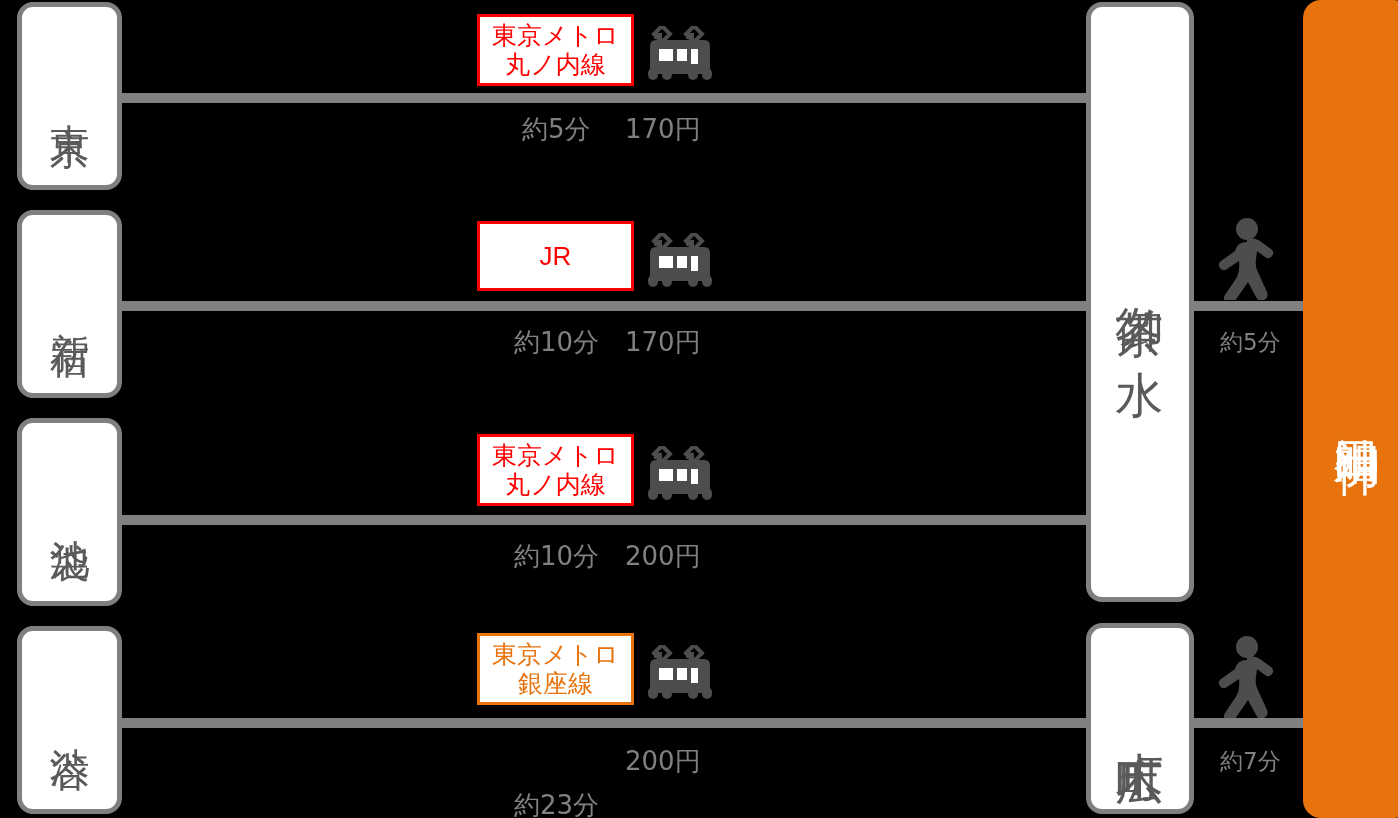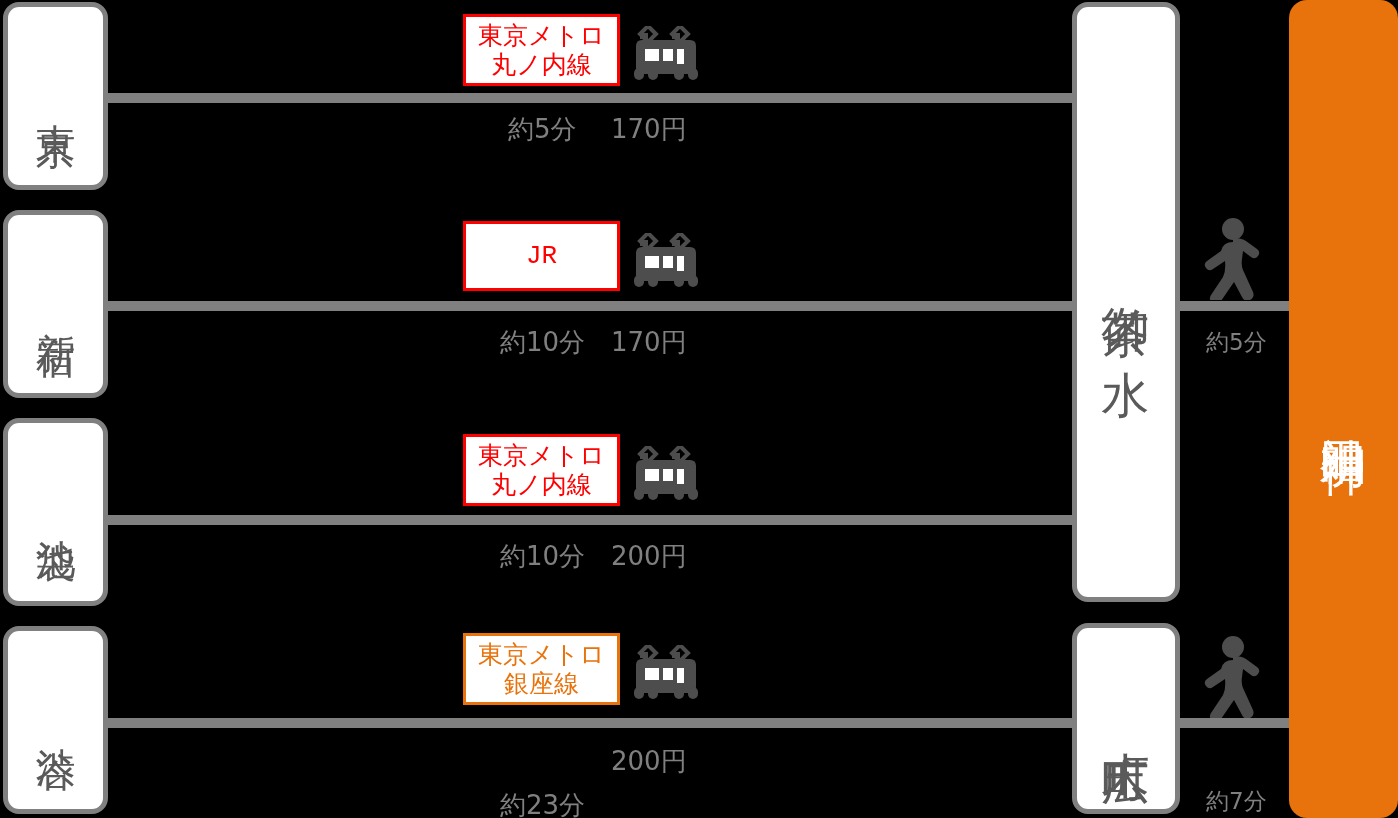--- a/index.html
+++ b/index.html
@@ -1,21 +1,21 @@
 <!DOCTYPE html>
 <html><head>
 <meta charset="utf-8">
 <style>
   html,body{margin:0;padding:0;background:#000;}
   body{
     width:1398px;height:818px;position:relative;overflow:hidden;
     font-family:"Liberation Sans","DejaVu Sans",sans-serif;
     background:#000;
   }
-  #diagram{position:absolute;left:0;top:0;width:1116px;height:818px;}
+  #diagram{position:absolute;left:14px;top:0;width:1116px;height:818px;}
 
   
   .station{
     position:absolute;
     background:#ffffff;
     border:5px solid #808080;
     border-radius:16px;
     box-sizing:border-box;
     display:flex;align-items:center;justify-content:center;
   }
@@ -73,21 +73,21 @@
   .badge span{
     display:block;
     font-size:25px;
     line-height:1.18;
     white-space:nowrap;
     font-family:"DejaVu Sans","Liberation Sans",sans-serif;
   }
   .badge.metro{border-color:#ff0000;}
   .badge.metro span{color:#ff0000;}
   .badge.jr{border-color:#ff0000;}
-  .badge.jr span{color:#ff0000;font-size:26px;font-family:Liberation Mono, monospace;}
+  .badge.jr span{color:#ff0000;font-size:26px;font-family:Liberation Sans, sans-serif;}
   .badge.ginza{border-color:#E8730C;}
   .badge.ginza span{color:#E8730C;}
 
   
   .train-icon{position:absolute;}
   .walk-icon{position:absolute;}
 
   
   .info{
     position:absolute;
@@ -245,19 +245,19 @@
   <span class="info small" style="left:1206px;top:327px;">約5分</span>
 
   <span class="walk-icon" style="left:1203px;top:636px;">
     <svg width="62" height="82" viewBox="0 0 62 82" aria-hidden="true">
       <g fill="#4d4d4d">
         <circle cx="30" cy="11" r="11"></circle>
         <path d="M30 24 q-10 0 -12 9 l-14 10 q-4 3 -1 7 q3 4 7 1 l12 -8 l0 0 q1 10 -2 16 l-12 18 q-3 5 2 8 q5 3 8 -2 l13 -19 l8 15 q2 5 8 3 q5 -3 3 -8 l-10 -22 q-2 -5 -1 -11 l1 -8 l8 6 q4 3 7 -1 q3 -4 -1 -7 l-11 -8 q-4 -3 -13 -3 Z"></path>
       </g>
     </svg>
   </span>
-  <span class="info small" style="left:1206px;top:746px;margin-top:40px;">約7分</span>
+  <span class="info small" style="left:1206px;top:746px;">約7分</span>
 
   <div class="destination" style="left:1289px;top:0px;width:109px;height:818px;">
     <span class="vlabel">神田明神</span>
   </div>
 
 </div>
 
 </body></html>

